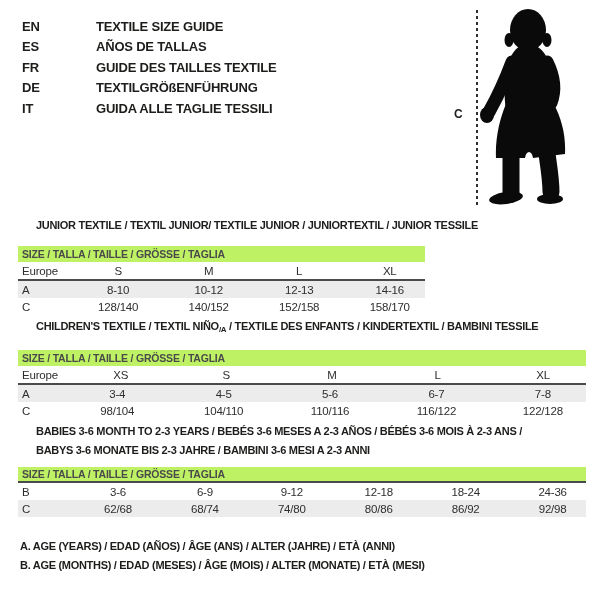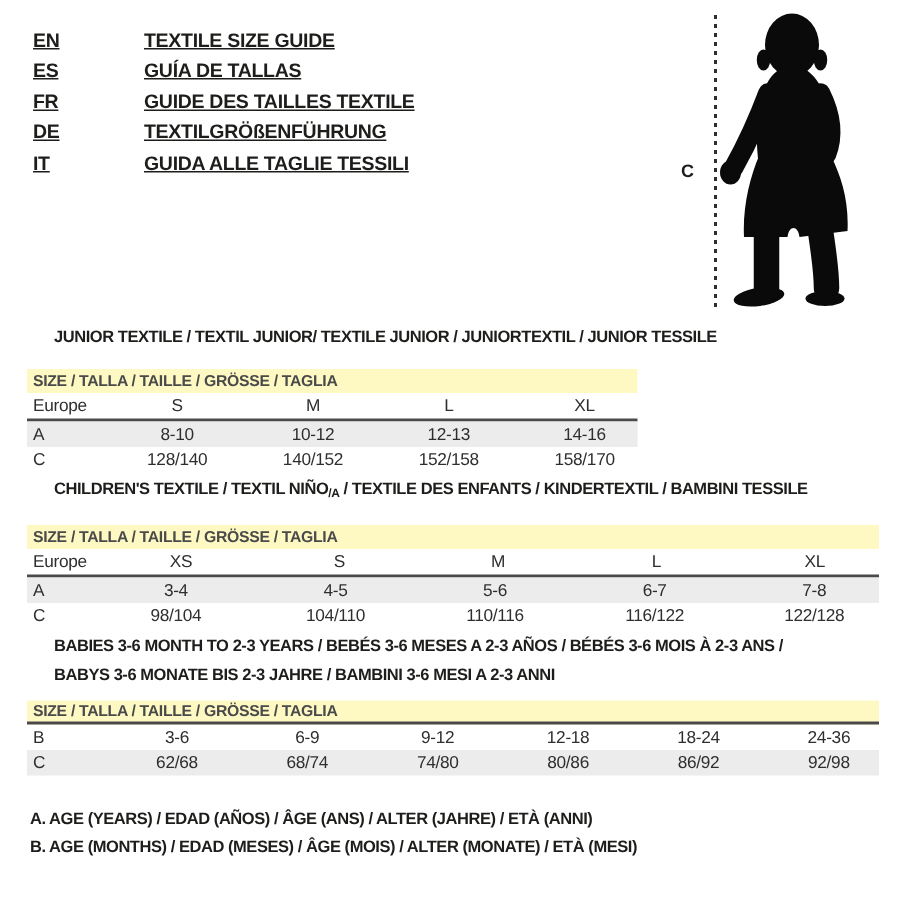--- a/index.html
+++ b/index.html
@@ -4,40 +4,40 @@
 <style>
   html,body{margin:0;padding:0;}
   body{
     width:600px;height:600px;position:relative;background:#ffffff;
     font-family:"Liberation Sans","DejaVu Sans",sans-serif;
     color:#1d1d1b;overflow:hidden;
   }
   .abs{position:absolute;}
 
   
-  .lang-list{left:22px;top:16px;text-decoration:underline;}
+  .lang-list{left:22px;top:16px;}
   .lang-row{display:flex;height:20.5px;align-items:center;
     font-size:13px;font-weight:bold;letter-spacing:-0.2px;}
   .lang-code{width:36px;}
   .lang-title{white-space:nowrap;margin-left:38px;}
 
   
   .dash-line{left:476px;top:10px;width:2px;height:196px;
     background:repeating-linear-gradient(to bottom,#2e2e2e 0 3px,transparent 3px 6px);}
   .height-label{left:454px;top:107px;font-size:12px;font-weight:bold;}
   .baby-svg{left:480px;top:0px;}
 
   
   .sec-title{left:36px;font-size:11px;font-weight:bold;letter-spacing:-0.3px;
     white-space:nowrap;color:#1d1d1b;}
   .sub{font-size:8px;vertical-align:-2px;}
 
   
   .size-table{left:18px;}
-  .bar{height:16px;background:#fef9c3;display:flex;align-items:center;
+  .bar{height:16px;background:#bef264;display:flex;align-items:center;
     padding-left:4px;box-sizing:border-box;
     font-size:10.5px;font-weight:bold;letter-spacing:-0.2px;color:#4a4a4a;}
   .trow{display:flex;height:17px;align-items:center;font-size:11.5px;
     letter-spacing:-0.2px;color:#2e2e2e;gap:20px;}
   .trow.cols-row{border-bottom:2px solid #4a4a4a;}
   .bar.with-line{border-bottom:2px solid #4a4a4a;}
   .trow.shaded{background:#ececec;}
   .cell{text-align:center;}
   .cell.label{text-align:left;padding-left:4px;box-sizing:border-box;}
   .junior .cell.label{width:55px;}   .junior .cell{width:88px;}
@@ -53,21 +53,21 @@
 </head>
 <body>
 
 <div class="abs lang-list">
   <div class="lang-row">
     <span class="lang-code">EN</span>
     <span class="lang-title">TEXTILE SIZE GUIDE</span>
   </div>
   <div class="lang-row">
     <span class="lang-code">ES</span>
-    <span class="lang-title">GUÍA DE TALLAS</span>
+    <span class="lang-title">AÑOS DE TALLAS</span>
   </div>
   <div class="lang-row">
     <span class="lang-code">FR</span>
     <span class="lang-title">GUIDE DES TAILLES TEXTILE</span>
   </div>
   <div class="lang-row">
     <span class="lang-code">DE</span>
     <span class="lang-title">TEXTILGRÖßENFÜHRUNG</span>
   </div>
   <div class="lang-row">

